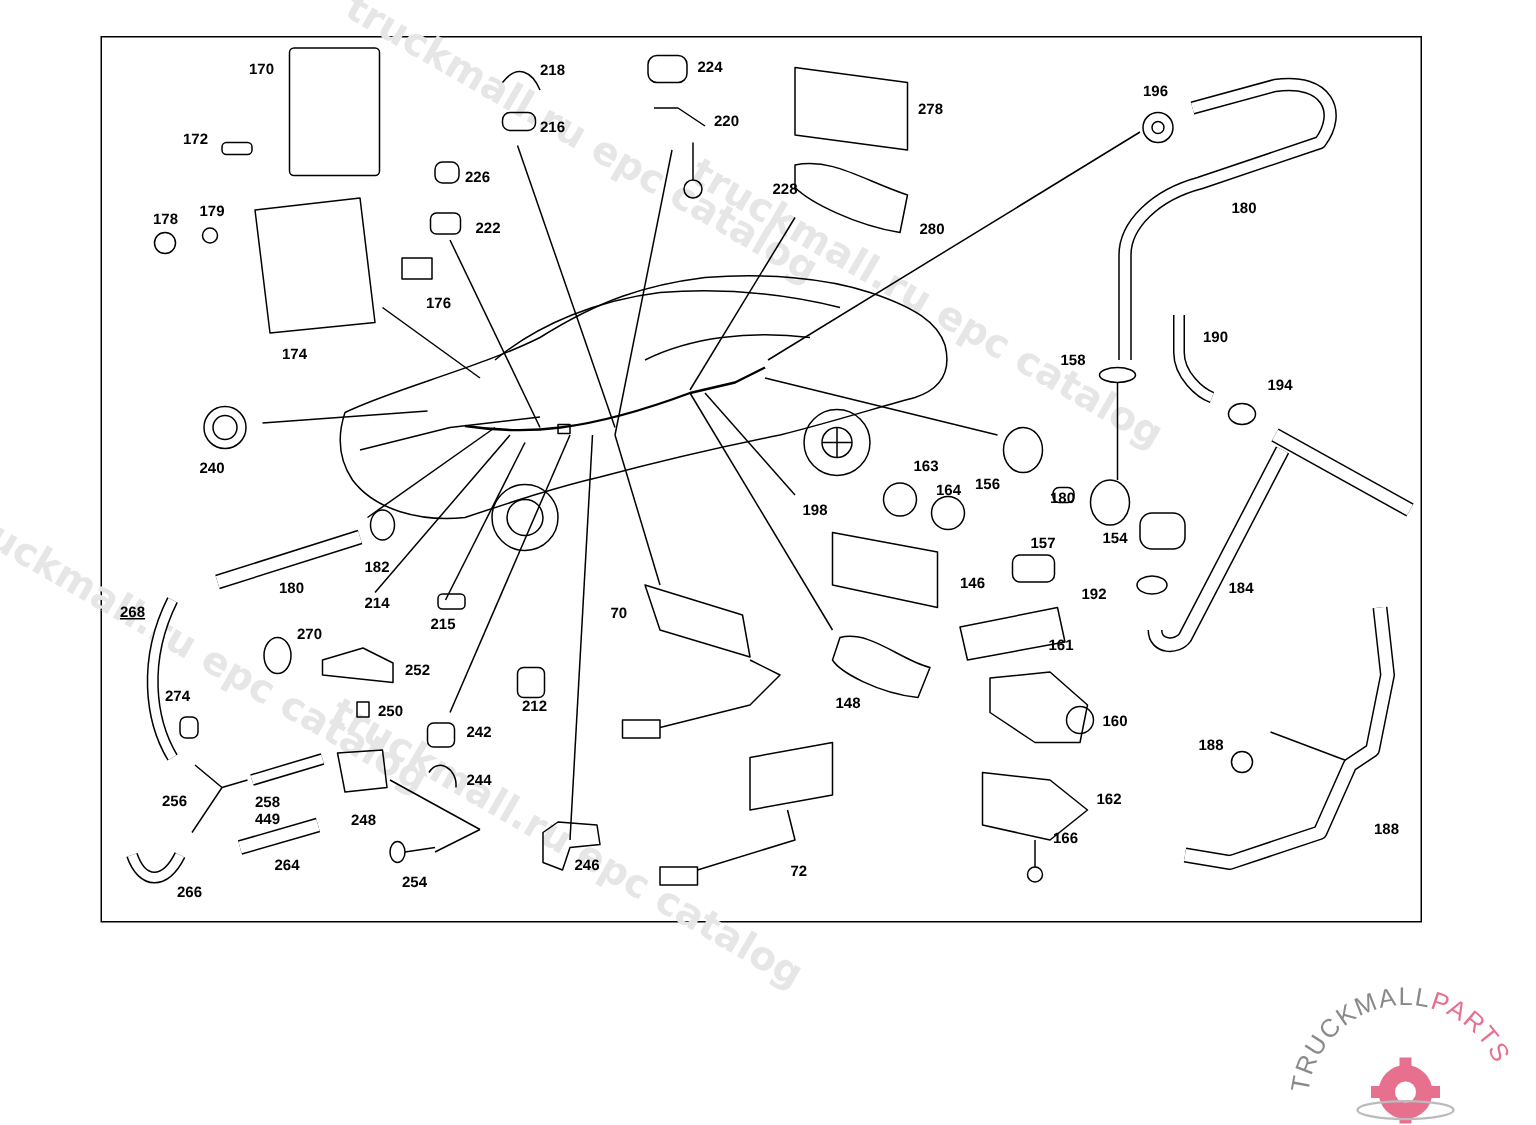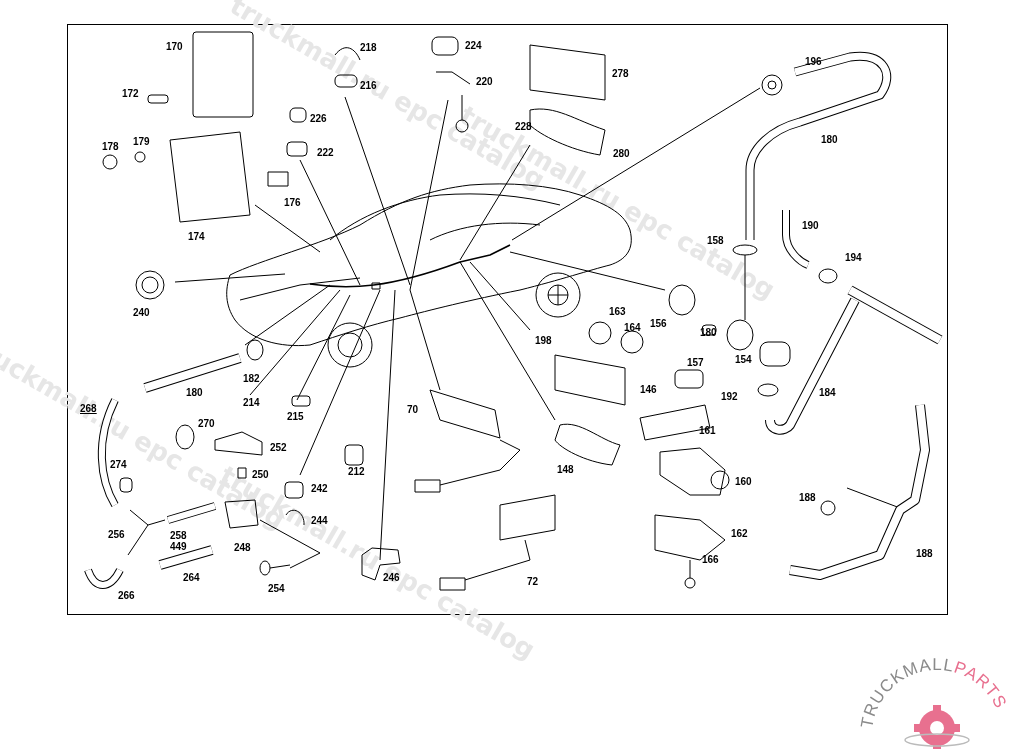--- a/index.html
+++ b/index.html
@@ -157,21 +157,21 @@
     <div class="lbl" style="left: 284px; top: 198px;">176</div>
     <div class="lbl" style="left: 310px; top: 114px;">226</div>
     <div class="lbl" style="left: 317px; top: 148px;">222</div>
     <div class="lbl" style="left: 360px; top: 43px;">218</div>
     <div class="lbl" style="left: 360px; top: 81px;">216</div>
     <div class="lbl" style="left: 465px; top: 41px;">224</div>
     <div class="lbl" style="left: 476px; top: 77px;">220</div>
     <div class="lbl" style="left: 475px; top: 122px; margin-left: 40px;">228</div>
     <div class="lbl" style="left: 612px; top: 69px;">278</div>
     <div class="lbl" style="left: 613px; top: 149px;">280</div>
-    <div class="lbl" style="left: 762px; top: 57px; margin-left: 43px;">196</div>
+    <div class="lbl" style="left: 762px; top: 57px;">196</div>
     <div class="lbl" style="left: 821px; top: 135px;">180</div>
     <div class="lbl" style="left: 802px; top: 221px;">190</div>
     <div class="lbl" style="left: 707px; top: 236px;">158</div>
     <div class="lbl" style="left: 845px; top: 253px;">194</div>
     <div class="lbl" style="left: 133px; top: 308px;">240</div>
     <div class="lbl" style="left: 243px; top: 374px;">182</div>
     <div class="lbl" style="left: 186px; top: 388px;">180</div>
     <div class="lbl" style="left: 243px; top: 398px;">214</div>
     <div class="lbl" style="left: 287px; top: 412px;">215</div>
     <div class="lbl" style="left: 80px; top: 404px; text-decoration: underline;">268</div>

